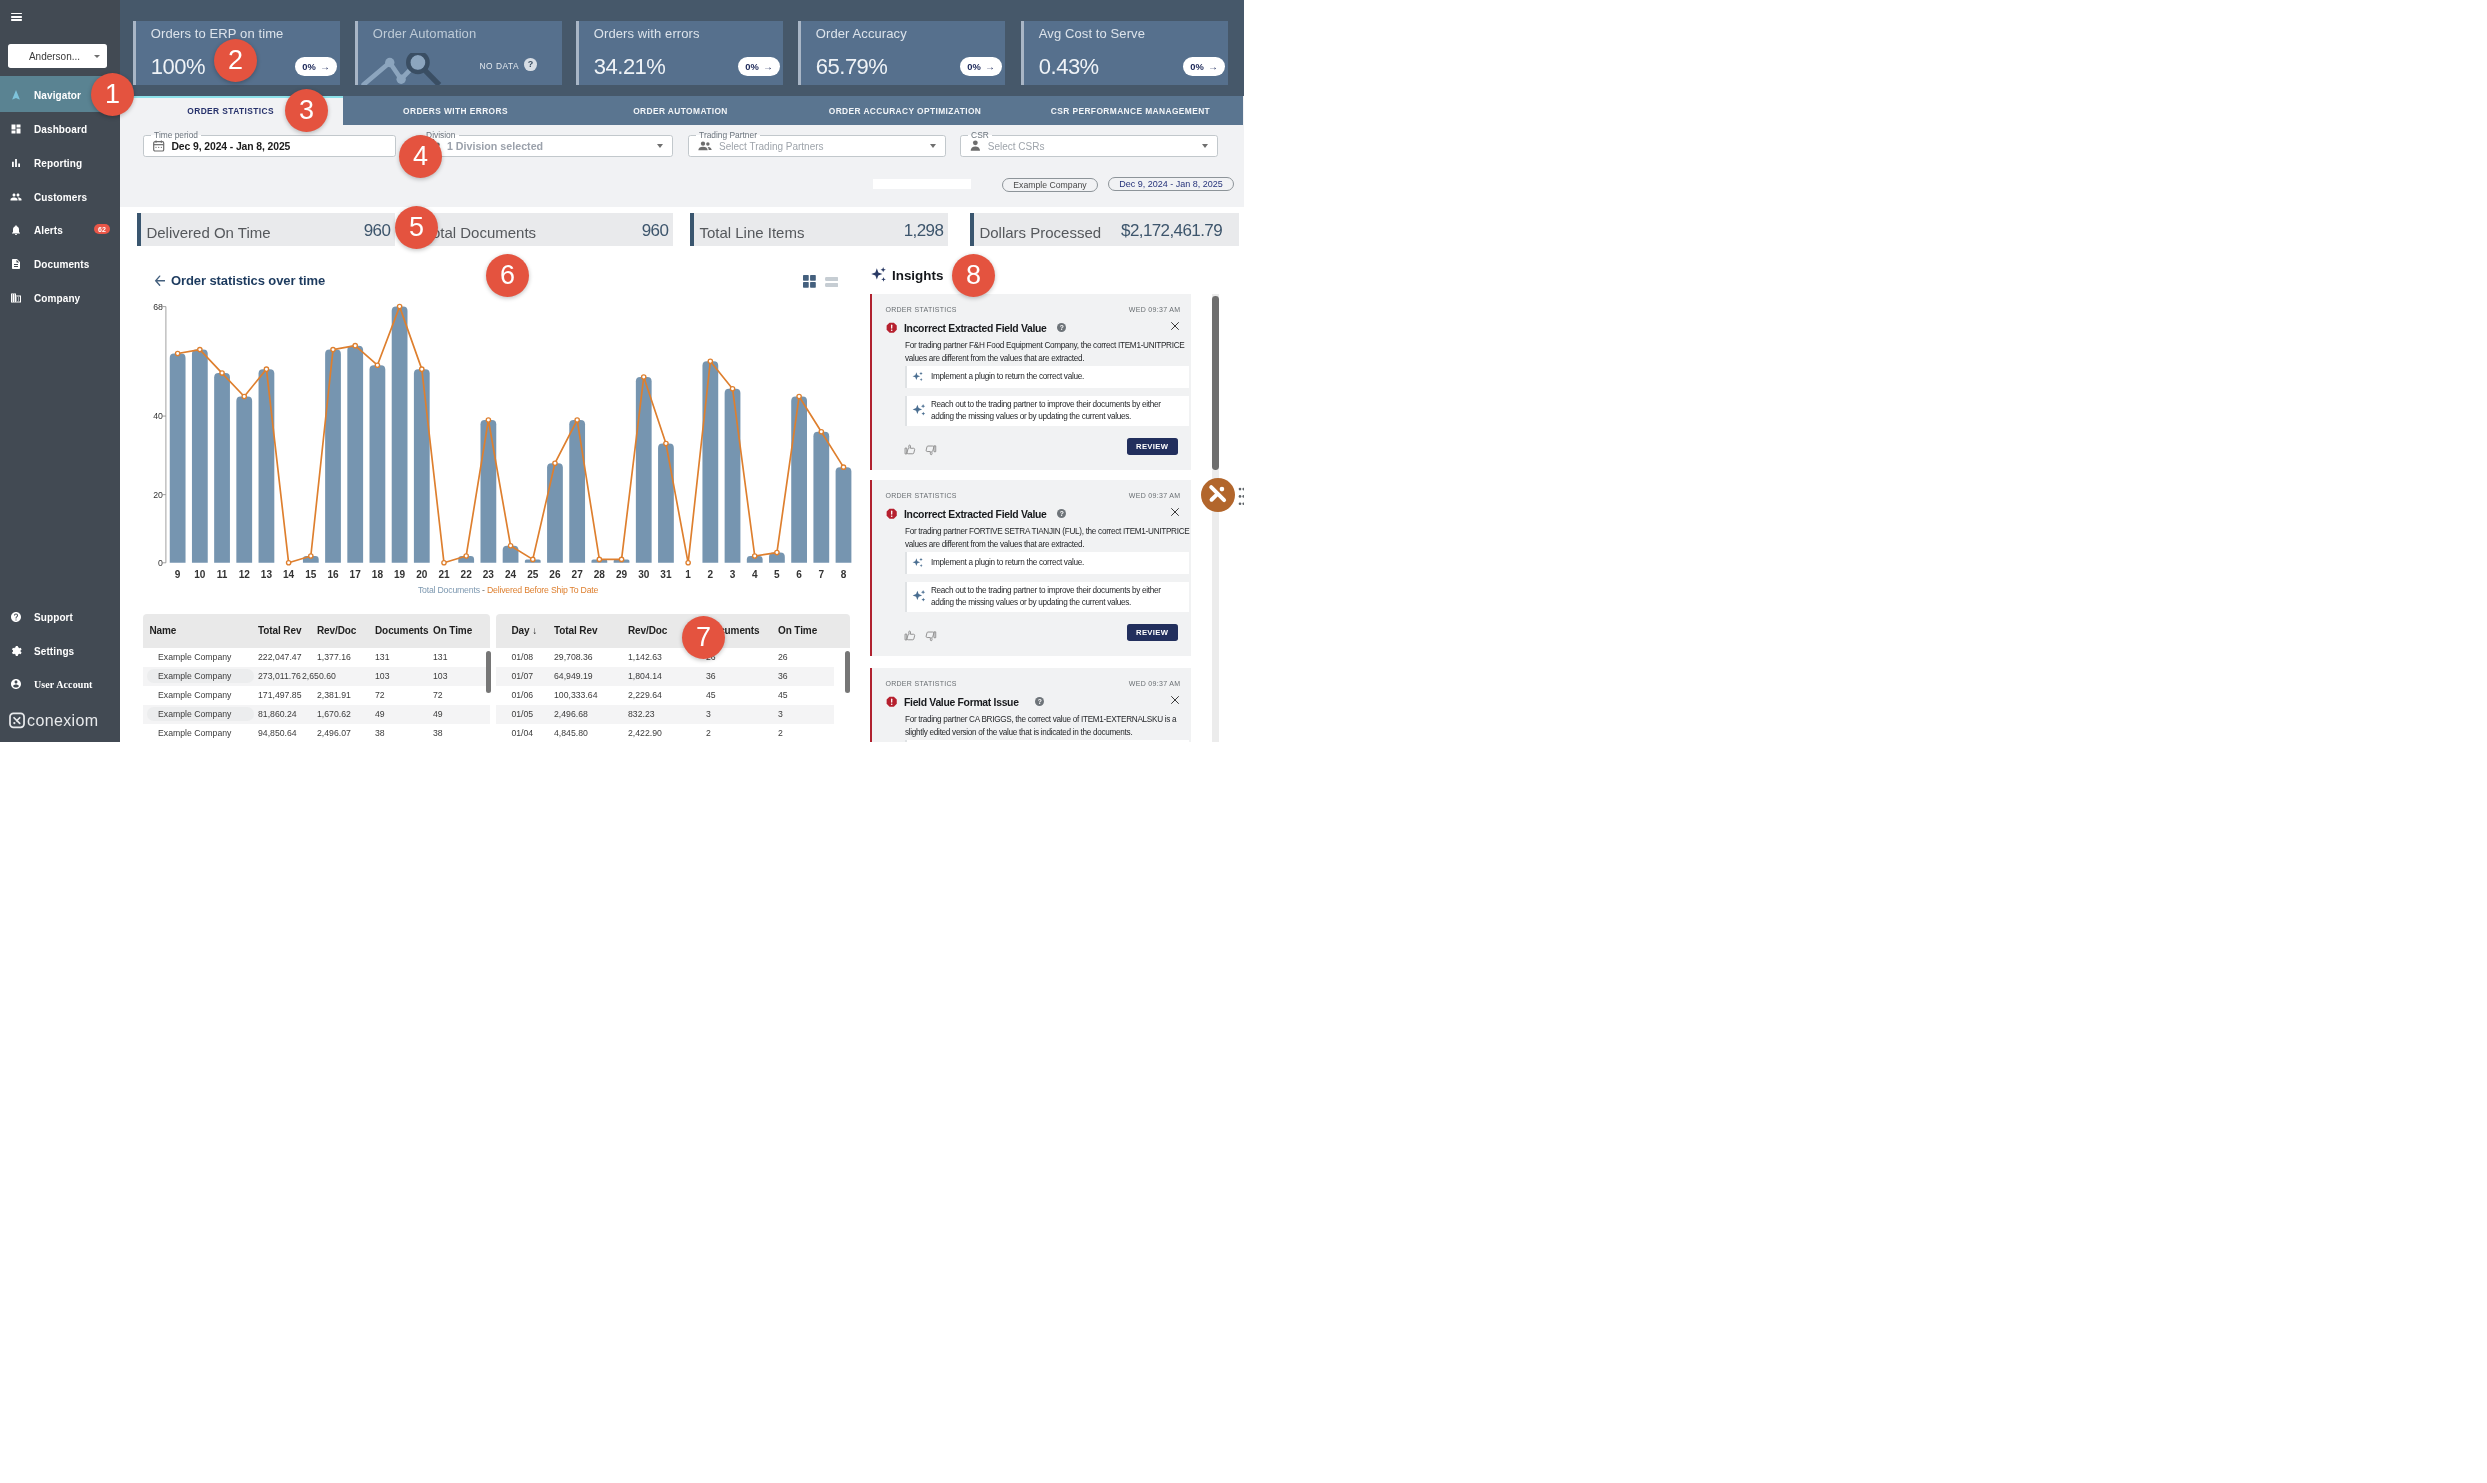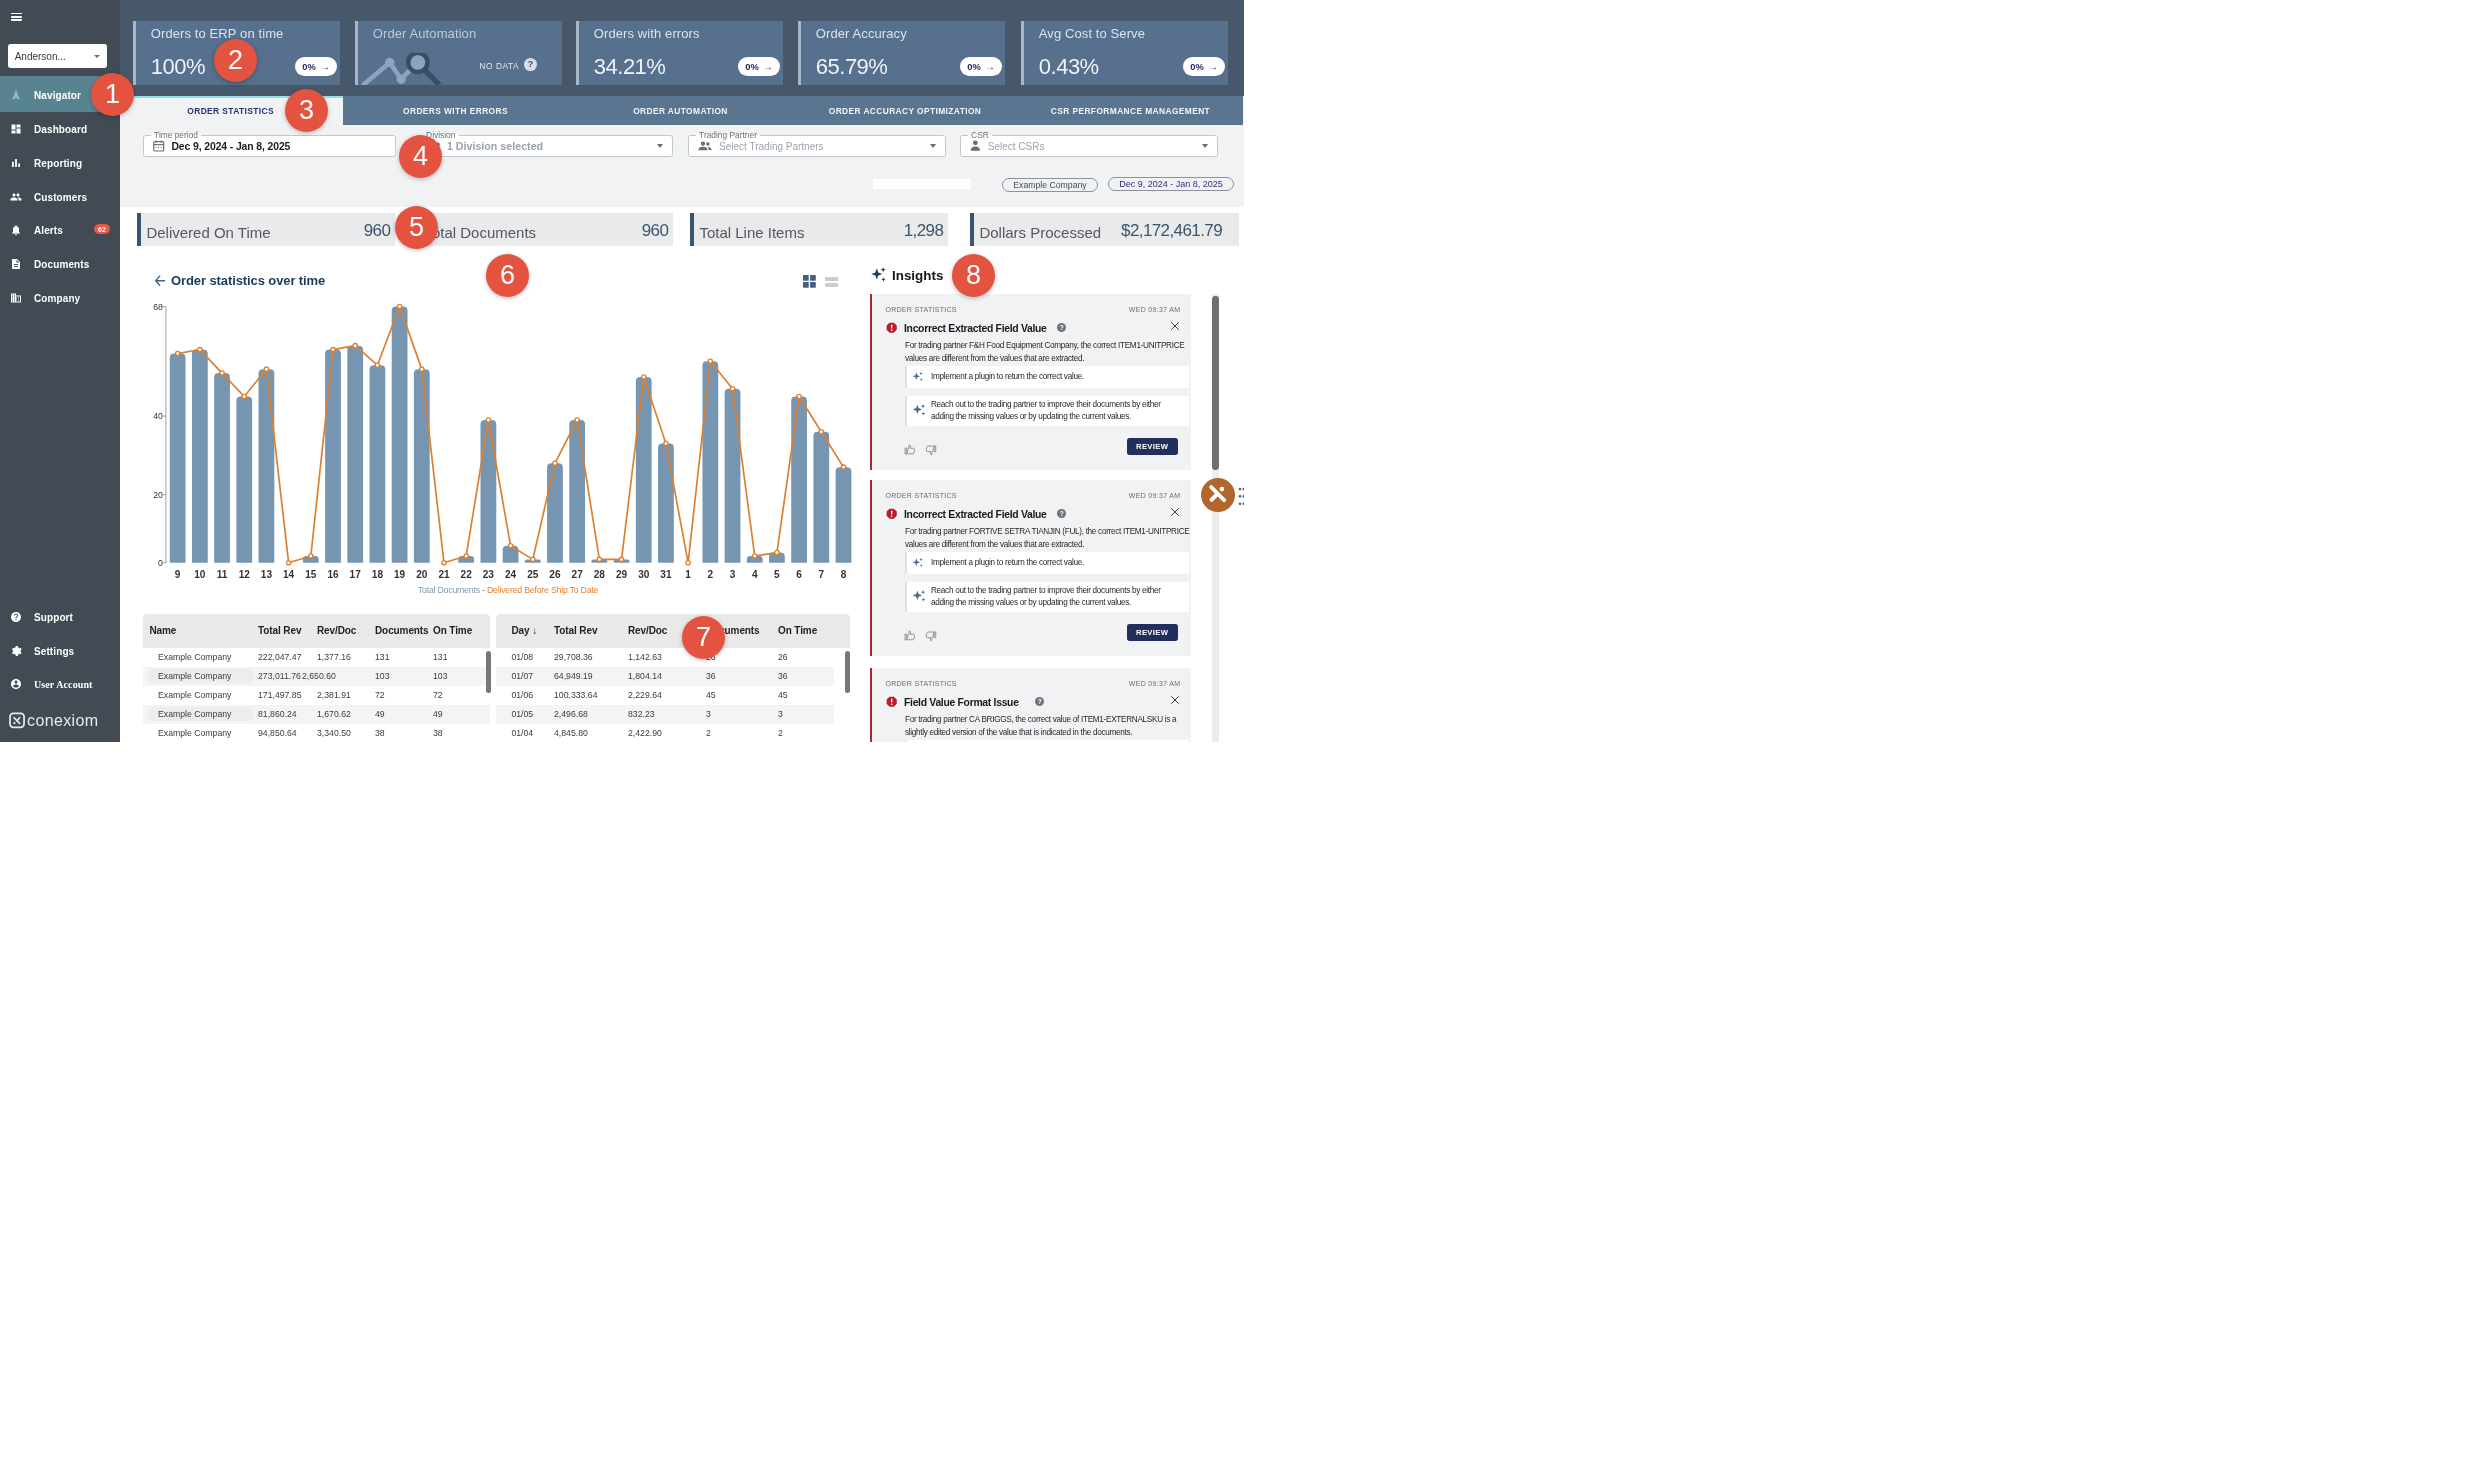--- a/index.html
+++ b/index.html
@@ -1,21 +1,21 @@
 <!DOCTYPE html>
 <html style="font-size:10.7px"><head>
 <meta charset="utf-8">
 <style>
 * { margin:0; padding:0; box-sizing:border-box; }
 html,body { width:1244px; height:742px; overflow:hidden; font-family:"Liberation Sans", sans-serif; }
 #page { position:relative; width:1244px; height:742px; background:#fff; }
 .abs { position:absolute; }
 
 
-#sidebar { position:absolute; left:0; top:0; width:120px; height:742px; background:#424A53; z-index:5; }
+#sidebar { position:absolute; left:0; top:0; width:120px; height:742px; background:#424A53; z-index:5;text-align:center; }
 #hamb div { width:11.4px; height:1.6px; background:#fff; border-radius:0.7px; margin-bottom:1.6px; }
 #acctsel { position:absolute; left:8px; top:44px; width:99px; height:24px; background:#fff; border-radius:2.7px; display:flex; align-items:center; padding:0 6.7px; }
 #acctsel .t { font-size:10px; color:#3a3a3a; flex:1; }
 #acctsel .c { width:0; height:0; border-left:3.4px solid transparent; border-right:3.4px solid transparent; border-top:3.7px solid #6f6f6f; }
 .navitem { position:absolute; left:0; width:120px; height:34px; display:flex; align-items:center; }
 .navitem .ic { position:absolute; left:10.4px; width:12px; height:12px; }
 .navitem .lb { position:absolute; left:34px; font-size:10px; font-weight:bold; color:#fff; letter-spacing:0.1px; }
 #nav-active { position:absolute; left:0; top:76px; width:120px; height:36px; background:#5A8392; }
 .badge { position:absolute; left:94px; top:50%; margin-top:-6px; background:#E95648; color:#fff; font-size:7px; font-weight:bold; border-radius:6px; padding:1.7px 4px; }
 #logo { position:absolute; left:9.4px; top:712px; width:107px; height:17.5px; }
@@ -378,21 +378,21 @@
         <div style="position:absolute; left:3.7px; top:1.7px; width:107px; height:14px; background:#ECEDEE; border-radius:6.7px;"></div>
         <div class="cell" style="left:15px;">Example Company</div>
         <div class="cell" style="left:115px;">81,860.24</div>
         <div class="cell" style="left:174px;">1,670.62</div>
         <div class="cell" style="left:232px;">49</div>
         <div class="cell" style="left:290px;">49</div>
       </div>
       <div class="row" style="margin-right:undefinedpx;">
         <div class="cell" style="left:15px;">Example Company</div>
         <div class="cell" style="left:115px;">94,850.64</div>
-        <div class="cell" style="left:174px;">3,340.50</div>
+        <div class="cell" style="left:174px;">2,496.07</div>
         <div class="cell" style="left:232px;">38</div>
         <div class="cell" style="left:290px;">38</div>
       </div>
     </div>
     <div class="tbl" style="left:496px; width:354px;">
       <div class="hdr">
         <div class="hcell" style="left:15.4px;">Day <tspan>↓</tspan></div>
         <div class="hcell" style="left:58px;">Total Rev</div>
         <div class="hcell" style="left:132px;">Rev/Doc</div>
         <div class="hcell" style="left:210px;">Documents</div>

